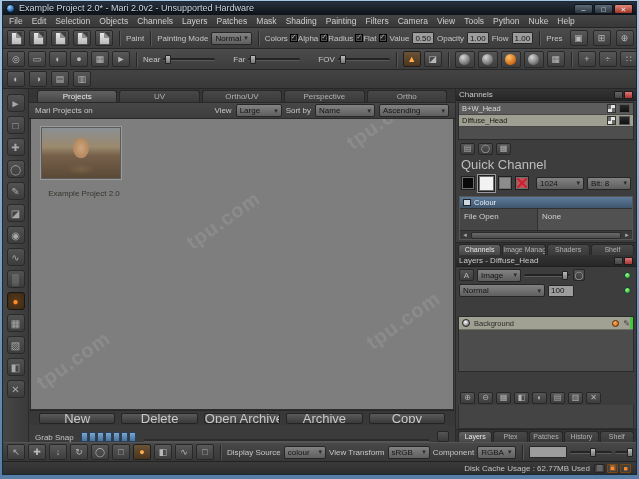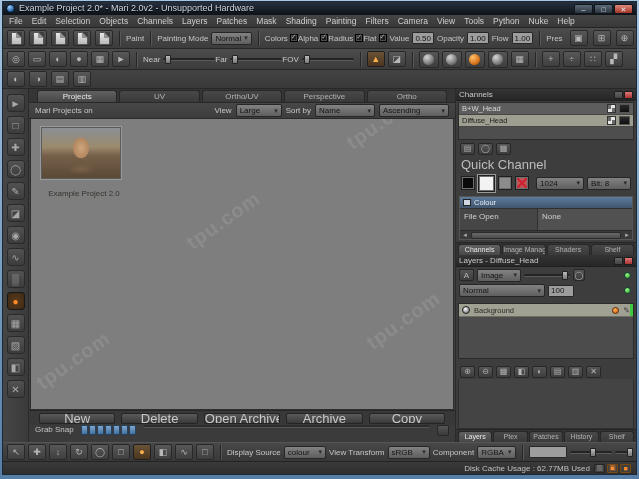--- a/index.html
+++ b/index.html
@@ -81,21 +81,21 @@
     background:
       radial-gradient(ellipse 13px 17px at 50% 40%,#cfa57f 0%,#b1875f 60%,rgba(0,0,0,0) 62%),
       radial-gradient(ellipse 20px 8px at 50% 82%,#7a6148 0%,rgba(0,0,0,0) 70%),
       linear-gradient(#8b8f94 0%,#9b8a6d 38%,#77604a 55%,#5a4936 100%)}
   .pcaption{margin-top:10px;font-size:8px;color:#35342f;text-align:center;white-space:nowrap;overflow:hidden}
   #btnrow{height:15px;flex:0 0 15px;display:flex;align-items:center;gap:6px;padding:0 10px;
     background:#383838;border-top:1px solid #272727}
   .pbtn{flex:1;height:11px;line-height:10px;text-align:center;font-size:13px;color:#c9c9c9;
     background:linear-gradient(#5a5a5a,#3a3a3a);border:1px solid #242424;border-radius:2px;
     overflow:hidden;white-space:nowrap}
-  #snaprow{height:17px;flex:0 0 17px;display:flex;align-items:flex-start;gap:2px;padding:0 6px;
+  #snaprow{height:17px;flex:0 0 17px;display:flex;align-items:flex-end;gap:2px;padding:0 6px;
     background:#3b3b3b}
   .snapblock{width:7px;height:10px;flex:0 0 7px;border:1px solid #27405c;border-radius:1px;
     background:linear-gradient(#7ba6cf,#44719d)}
   .snaptrack{flex:1;height:3px;background:#2c2c2c;border-bottom:1px solid #555;margin:0 6px}
   .snapend{width:12px;height:11px;background:linear-gradient(#555,#3a3a3a);border:1px solid #262626;border-radius:2px}
   
   #right{flex:0 0 172px;display:flex;flex-direction:column;background:#3d3d3d;border-left:1px solid #2a2a2a}
   .phead{height:12px;flex:0 0 12px;display:flex;align-items:center;gap:2px;padding:0 3px;
     background:linear-gradient(#343434,#272727);border-bottom:1px solid #1f1f1f}
   .phead .ptitle{font-size:8px;color:#c8c8c8;white-space:nowrap;overflow:hidden}
@@ -130,21 +130,21 @@
   #filerow .cell2{flex:1;font-size:8px;color:#cfcfcf;padding:3px 4px;background:#515151}
   #hscroll{height:9px;display:flex;align-items:center;background:#3a3a3a;border-top:1px solid #2c2c2c}
   #hscroll .arr{width:10px;font-size:6px;color:#aaa;text-align:center}
   #hscroll .bar{flex:1;height:7px;margin:0 1px;background:linear-gradient(#6a6a6a,#4c4c4c);border:1px solid #2b2b2b;border-radius:2px}
   .tabsmall{flex:0 0 13px;display:flex;gap:1px;padding:1px 2px 0;background:#333;border-top:1px solid #262626}
   .tabsmall .tab{font-size:7px;height:11px;line-height:10px}
   
   #lyrow1{flex:0 0 16px;display:flex;align-items:center;gap:3px;padding:0 3px}
   #lyrow2{flex:0 0 15px;display:flex;align-items:center;gap:3px;padding:0 3px}
   .greendot{width:7px;height:7px;border-radius:50%;background:radial-gradient(circle at 35% 30%,#9f8,#2a8a2a);border:1px solid #143}
-  #layerlist{flex:0 0 56px;margin:5px 2px;background:#4c4c4c;border:1px solid #2b2b2b;position:relative}
+  #layerlist{flex:0 0 56px;margin:18px 2px;background:#4c4c4c;border:1px solid #2b2b2b;position:relative}
   .layerrow{height:13px;display:flex;align-items:center;gap:4px;padding:0 3px;background:#a0a093;
     border-bottom:1px solid #6e6e64;position:relative}
   .eye{width:8px;height:8px;border-radius:50%;background:radial-gradient(circle at 40% 35%,#fff,#555);border:1px solid #222}
   .layername{flex:1;font-size:7.5px;color:#2b2b25;white-space:nowrap;overflow:hidden}
   .odot{width:7px;height:7px;border-radius:50%;background:radial-gradient(circle at 35% 30%,#ffb05a,#d0590a);border:1px solid #5e2a00}
   .pencil{font-size:8px;color:#444}
   .gedge{position:absolute;right:0;top:0;bottom:0;width:3px;background:#3fc93f}
   #lyfill{flex:1;background:#444;margin:0 2px;border:1px solid #2e2e2e;border-top:none}
   
   #bottombar{height:19px;flex:0 0 19px;display:flex;align-items:center;gap:3px;padding:0 4px;
@@ -292,21 +292,21 @@
 
         <span class="ibtn" title="visibility-icon">◐</span>
 
         <span class="ibtn" title="model-icon">●</span>
 
         <span class="ibtn" title="grid-toggle-icon">▦</span>
 
         <span class="ibtn" title="pan-mode-icon">►</span>
       </div>
     <span class="sep"></span>
-    <div style="display:flex;gap:0">
+    <div style="display:flex;gap:18px">
 
         <span class="slider">
           <span class="lbl">Near</span>
           <span class="track">
               <span class="knob" style="left:2px"></span>
             </span>
         </span>
 
         <span class="slider">
           <span class="lbl">Far</span>

